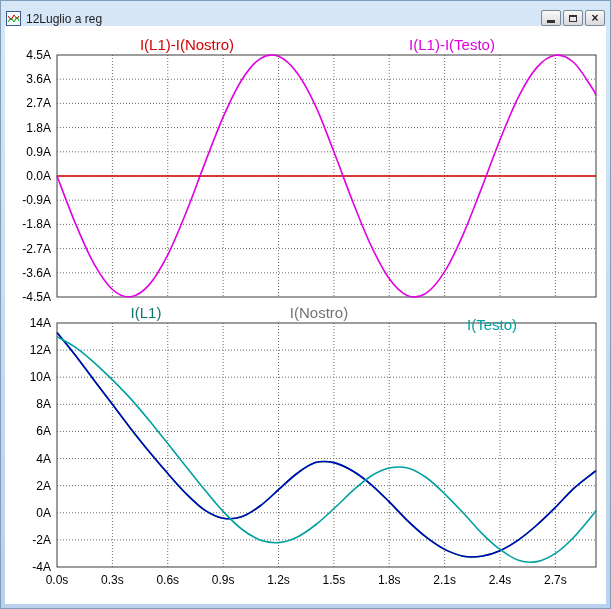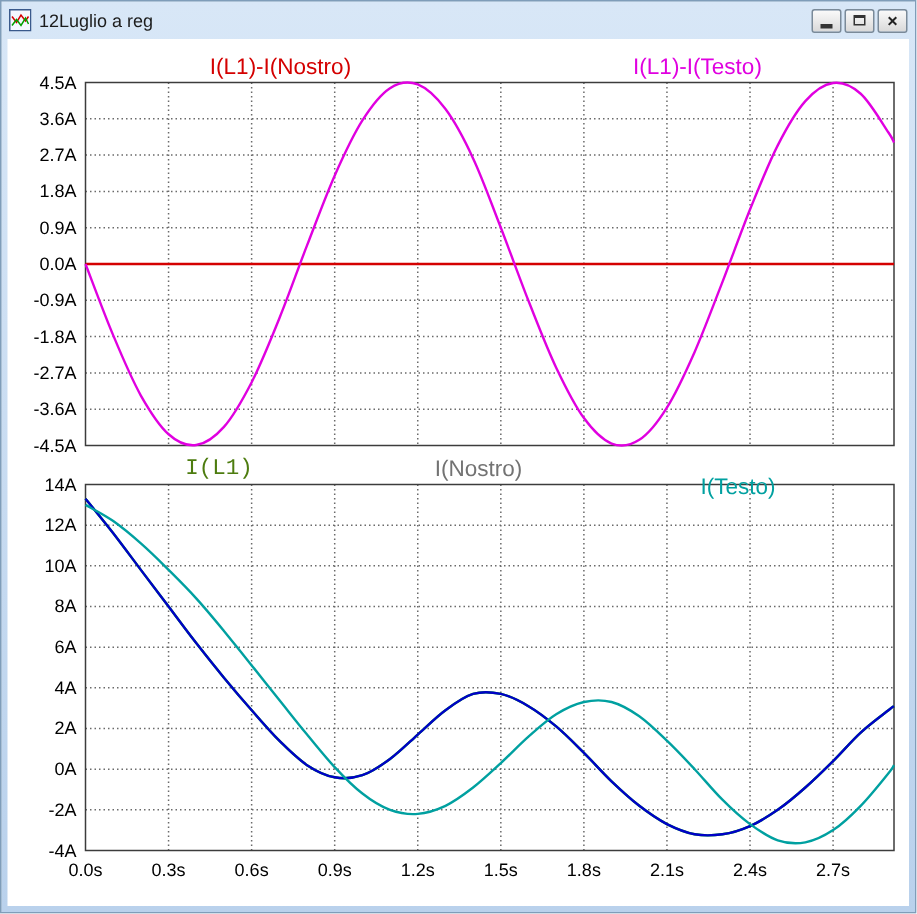--- a/index.html
+++ b/index.html
@@ -1,20 +1,20 @@
 <!DOCTYPE html>
 <html><head>
 <meta charset="utf-8">
 <style>
   *{margin:0;padding:0;box-sizing:border-box}
   html,body{width:611px;height:609px;background:#e9eef4;font-family:"Liberation Sans",sans-serif;}
   .window{position:relative;width:611px;height:609px;border:1px solid #7f9db9;
           background:linear-gradient(#d8e7f7,#b9d1ec);}
   .titlebar{position:absolute;left:0;top:0;right:0;height:25px;display:flex;
-            align-items:center;padding:0 5px;gap:5px;}
+            align-items:flex-end;padding:0 5px;gap:5px;}
   .title{font-size:12px;color:#1c1c1c;flex:1;white-space:nowrap;overflow:hidden}
   .controls{display:flex;gap:2px}
   .ctl{width:20px;height:16px;background:linear-gradient(#fafafa,#d9d9d9);
        border:1px solid #7a8a99;border-radius:2px;display:flex;align-items:center;
        justify-content:center;cursor:pointer;font-size:11px;line-height:1;color:#222}
   .glyph-min{width:8px;height:3px;background:#333;margin-top:7px}
   .glyph-restore{width:8px;height:7px;border:1px solid #333;border-top-width:2px}
   .glyph-close{font-weight:bold;font-size:12px}
   .content{position:absolute;left:4px;right:4px;top:25px;bottom:4px;background:#fff;overflow:hidden}
   svg.chart{position:absolute;left:0;top:0}
@@ -129,19 +129,19 @@
           <path d="M52.0 306.5C55.1 310.3 64.3 321.6 70.5 329.5C76.6 337.4 82.8 345.8 88.9 353.9C95.1 362.1 101.2 370.2 107.4 378.3C113.5 386.5 119.7 394.8 125.8 402.7C132.0 410.6 138.1 418.3 144.3 425.8C150.4 433.2 156.6 440.5 162.8 447.5C168.9 454.5 175.1 461.7 181.2 467.8C187.4 473.9 193.5 480.0 199.7 484.1C205.8 488.1 212.0 491.1 218.1 492.2C224.3 493.3 230.4 492.9 236.6 490.8C242.7 488.8 248.9 484.5 255.0 480.0C261.2 475.5 267.4 469.2 273.5 463.7C279.7 458.3 285.8 452.0 292.0 447.5C298.1 442.9 304.3 438.4 310.4 436.6C316.6 434.8 322.7 435.3 328.9 436.6C335.0 438.0 341.2 441.1 347.3 444.8C353.5 448.4 359.6 453.1 365.8 458.3C372.0 463.5 378.1 469.8 384.3 475.9C390.4 482.0 396.6 489.0 402.7 494.9C408.9 500.8 415.0 506.4 421.2 511.2C427.3 515.9 433.5 520.2 439.6 523.4C445.8 526.5 451.9 529.0 458.1 530.2C464.2 531.3 470.4 531.1 476.6 530.2C482.7 529.3 488.9 527.4 495.0 524.7C501.2 522.0 507.3 518.2 513.5 513.9C519.6 509.6 525.8 504.4 531.9 499.0C538.1 493.6 544.2 487.5 550.4 481.4C556.5 475.3 562.7 468.0 568.8 462.4C575.0 456.7 583.6 450.4 587.3 447.5C591.0 444.5 590.4 445.2 591.0 444.8" fill="none" stroke="#00c000" stroke-width="1.6" clip-path="url(#clip1)"></path>
           <path d="M52.0 306.5C55.1 310.3 64.3 321.6 70.5 329.5C76.6 337.4 82.8 345.8 88.9 353.9C95.1 362.1 101.2 370.2 107.4 378.3C113.5 386.5 119.7 394.8 125.8 402.7C132.0 410.6 138.1 418.3 144.3 425.8C150.4 433.2 156.6 440.5 162.8 447.5C168.9 454.5 175.1 461.7 181.2 467.8C187.4 473.9 193.5 480.0 199.7 484.1C205.8 488.1 212.0 491.1 218.1 492.2C224.3 493.3 230.4 492.9 236.6 490.8C242.7 488.8 248.9 484.5 255.0 480.0C261.2 475.5 267.4 469.2 273.5 463.7C279.7 458.3 285.8 452.0 292.0 447.5C298.1 442.9 304.3 438.4 310.4 436.6C316.6 434.8 322.7 435.3 328.9 436.6C335.0 438.0 341.2 441.1 347.3 444.8C353.5 448.4 359.6 453.1 365.8 458.3C372.0 463.5 378.1 469.8 384.3 475.9C390.4 482.0 396.6 489.0 402.7 494.9C408.9 500.8 415.0 506.4 421.2 511.2C427.3 515.9 433.5 520.2 439.6 523.4C445.8 526.5 451.9 529.0 458.1 530.2C464.2 531.3 470.4 531.1 476.6 530.2C482.7 529.3 488.9 527.4 495.0 524.7C501.2 522.0 507.3 518.2 513.5 513.9C519.6 509.6 525.8 504.4 531.9 499.0C538.1 493.6 544.2 487.5 550.4 481.4C556.5 475.3 562.7 468.0 568.8 462.4C575.0 456.7 583.6 450.4 587.3 447.5C591.0 444.5 590.4 445.2 591.0 444.8" fill="none" stroke="#0000c8" stroke-width="1.6" clip-path="url(#clip1)"></path>
           <path d="M52.0 310.6C55.1 312.4 64.3 317.1 70.5 321.4C76.6 325.7 82.8 330.9 88.9 336.3C95.1 341.7 101.2 347.8 107.4 353.9C113.5 360.0 119.7 366.1 125.8 372.9C132.0 379.7 138.1 387.1 144.3 394.6C150.4 402.1 156.6 410.0 162.8 417.6C168.9 425.3 175.1 433.0 181.2 440.7C187.4 448.4 193.5 456.3 199.7 463.7C205.8 471.2 212.0 478.9 218.1 485.4C224.3 492.0 230.4 498.3 236.6 503.0C242.7 507.8 248.9 511.6 255.0 513.9C261.2 516.1 267.4 517.1 273.5 516.6C279.7 516.1 285.8 514.1 292.0 511.2C298.1 508.2 304.3 503.7 310.4 499.0C316.6 494.2 322.7 488.4 328.9 482.7C335.0 477.1 341.2 470.5 347.3 465.1C353.5 459.7 359.6 454.0 365.8 450.2C372.0 446.3 378.1 443.4 384.3 442.0C390.4 440.7 396.6 440.5 402.7 442.0C408.9 443.6 415.0 447.2 421.2 451.5C427.3 455.8 433.5 461.9 439.6 467.8C445.8 473.7 451.9 480.2 458.1 486.8C464.2 493.3 470.4 501.0 476.6 507.1C482.7 513.2 488.9 518.9 495.0 523.4C501.2 527.9 507.3 532.2 513.5 534.2C519.6 536.3 525.8 536.7 531.9 535.6C538.1 534.4 544.2 531.5 550.4 527.4C556.5 523.4 562.7 517.5 568.8 511.2C575.0 504.9 583.6 494.0 587.3 489.5C591.0 485.0 590.4 485.0 591.0 484.1" fill="none" stroke="#00a0a0" stroke-width="1.6" clip-path="url(#clip1)"></path>
         </g>
         <clipPath id="clip1">
           <rect x="51" y="296" width="541" height="246"></rect>
         </clipPath>
       </svg>
 
     <span class="legend" style="left: 182px; top: 10px; color: rgb(212, 0, 0);">I(L1)-I(Nostro)</span>
-    <span class="legend" style="left: 460px; top: 10px; color: rgb(224, 0, 224);">I(L1)-I(Testo)</span>
+    <span class="legend" style="left: 447px; top: 10px; color: rgb(224, 0, 224);">I(L1)-I(Testo)</span>
 
-    <span class="legend" style="left: 141px; top: 278px; color: #4d7c0f; font-family: Liberation Mono, monospace;">I(L1)</span>
+    <span class="legend" style="left: 141px; top: 278px; color: #0f766e;">I(L1)</span>
     <span class="legend" style="left: 314px; top: 278px; color: #737373;">I(Nostro)</span>
     <span class="legend" style="left: 487px; top: 290px; color: rgb(0, 160, 160);">I(Testo)</span>
   </div>
 </div>
 
 </body></html>

